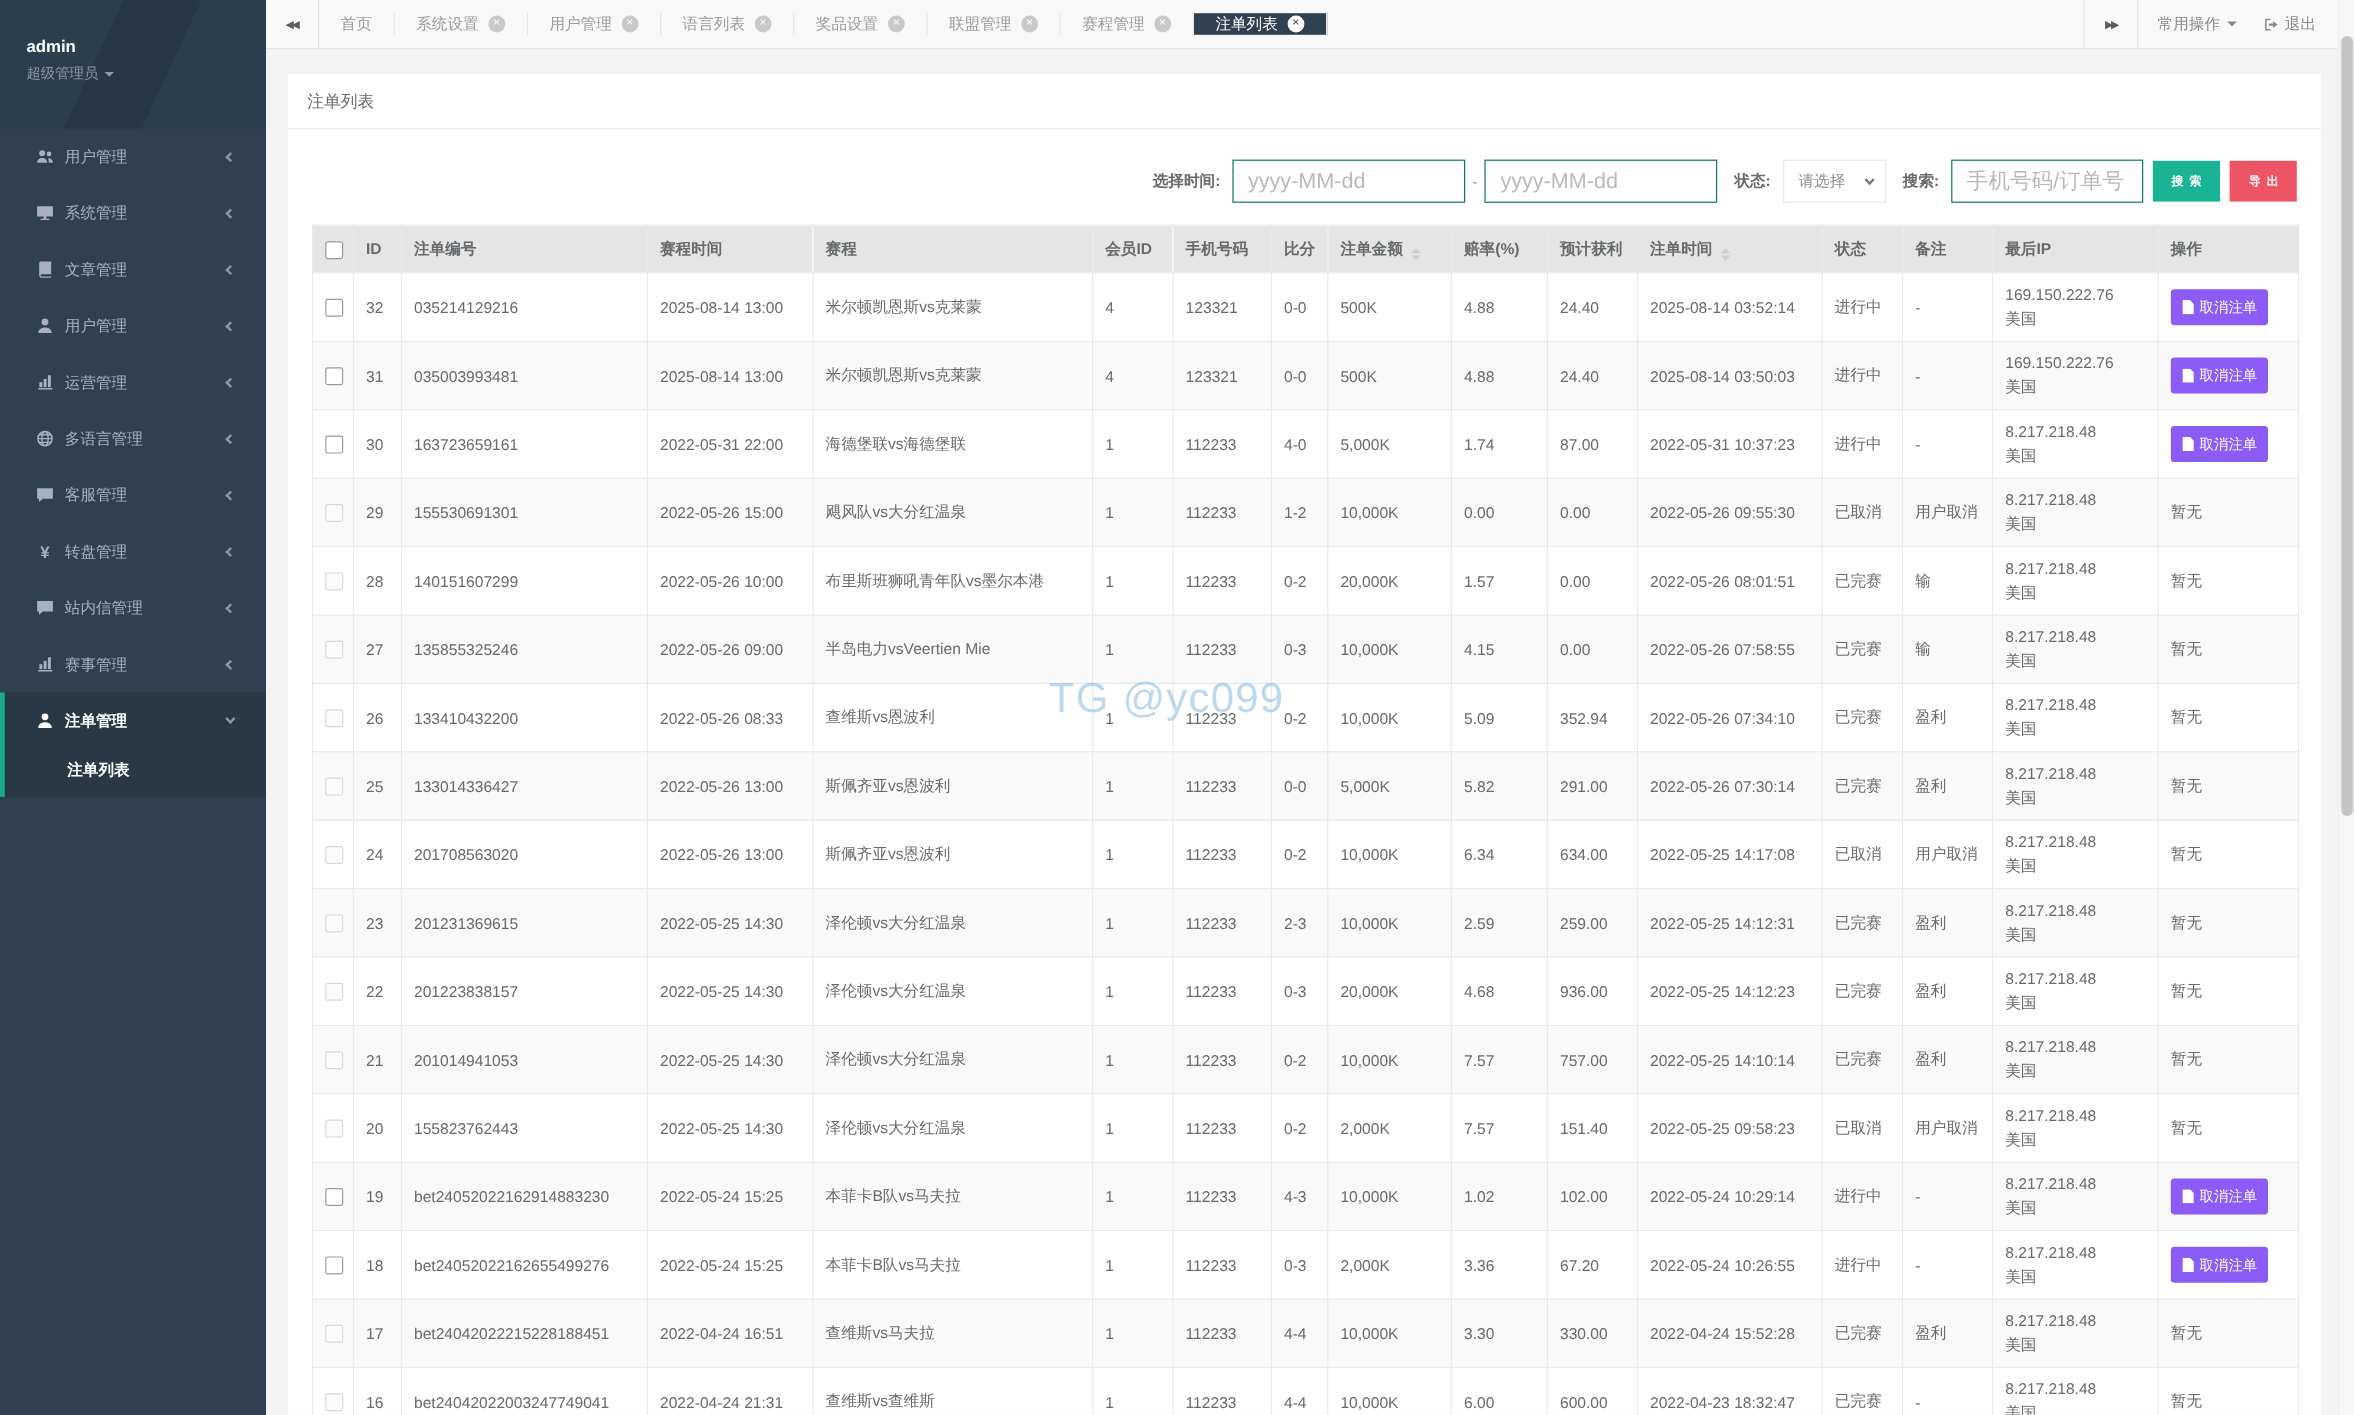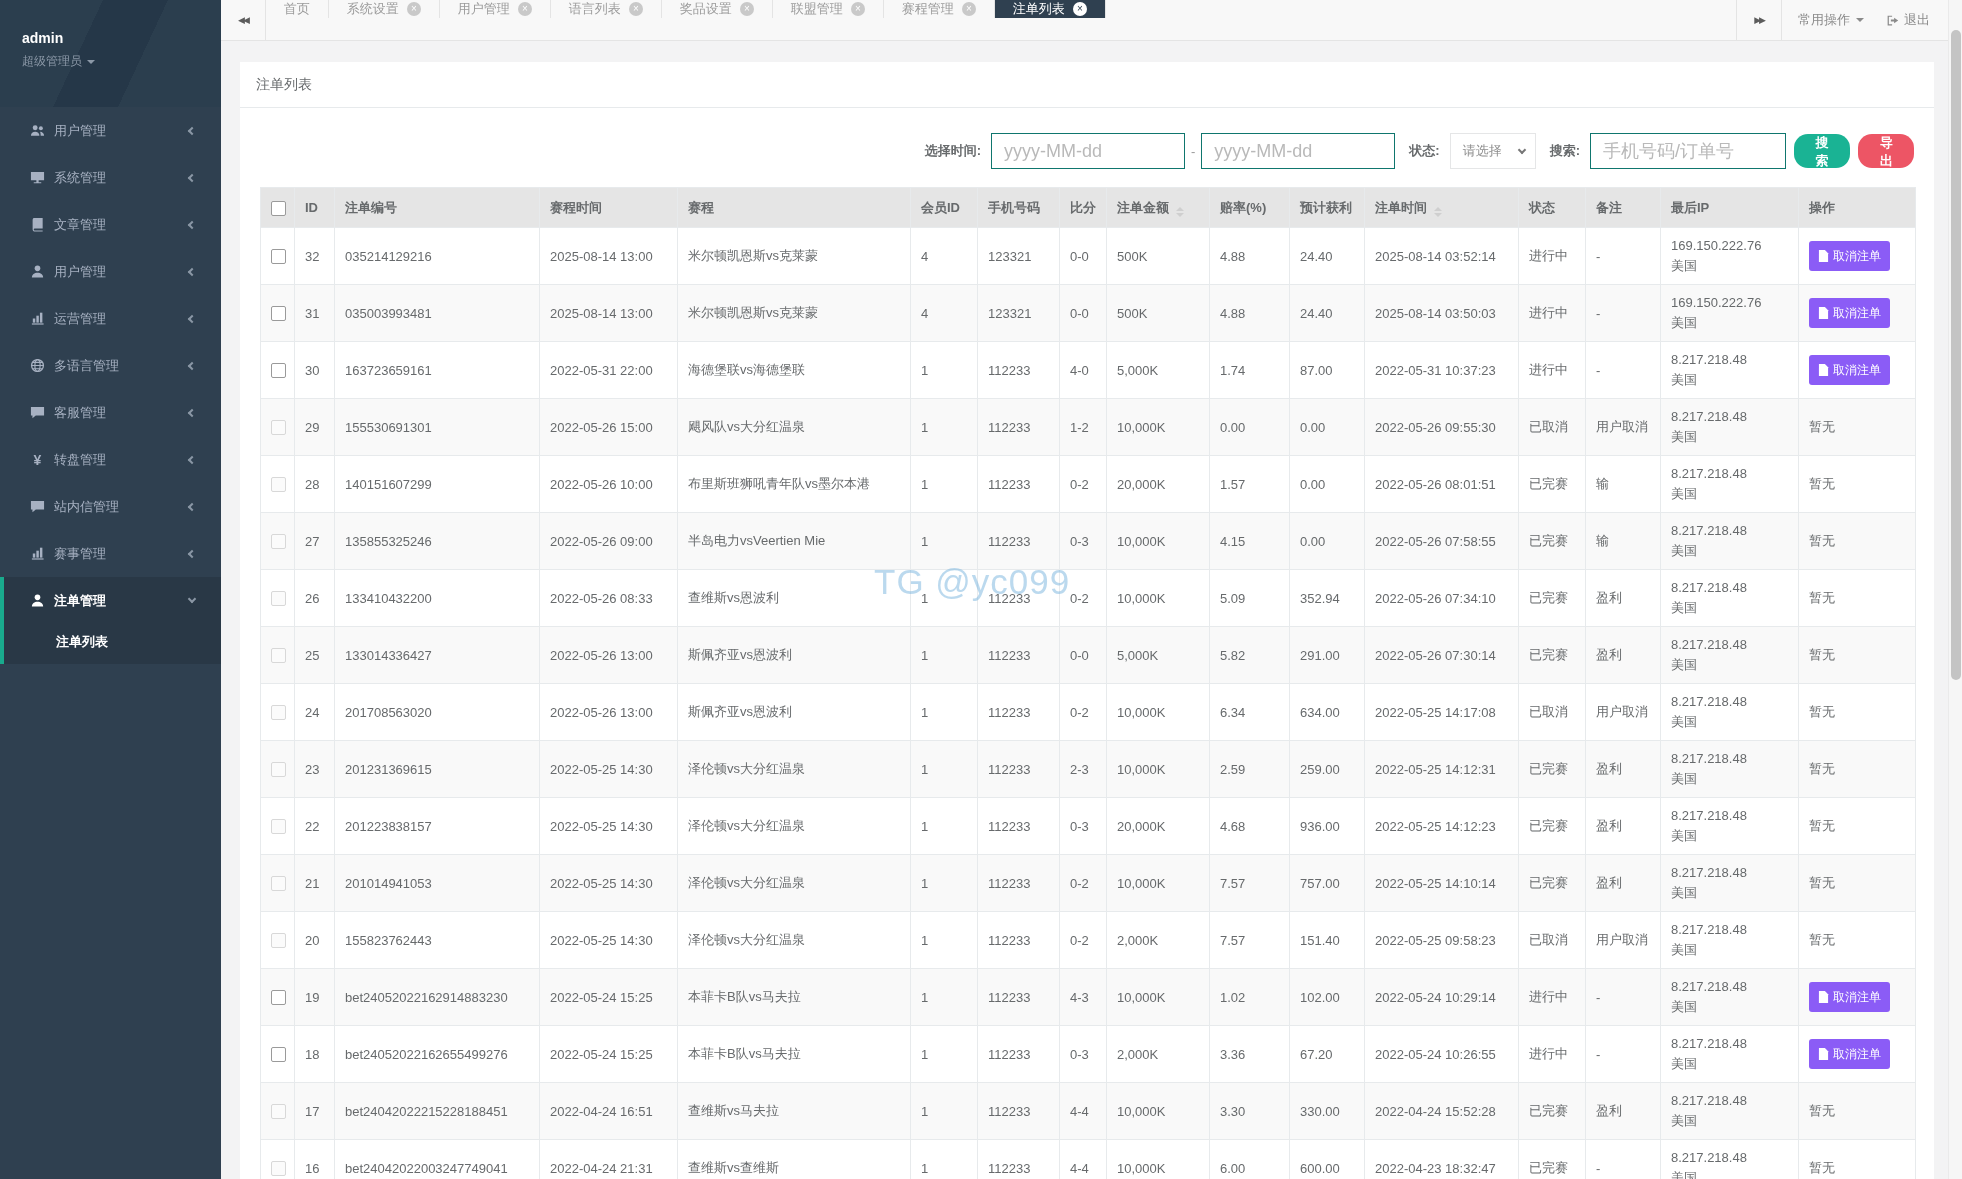--- a/index.html
+++ b/index.html
@@ -45,24 +45,24 @@
   .panel-header { height:46px; border-bottom:1px solid #e7eaec; display:flex; align-items:center; padding-left:16px; font-size:14px; color:#676a6c; }
   .panel-body { padding:25px 20px 20px 20px; }
 
   
   .filter-row { display:flex; justify-content:flex-end; align-items:center; margin-bottom:18px; }
   .flabel { font-weight:bold; color:#676a6c; margin:0 10px 0 14px; white-space:nowrap; }
   .fdash { margin:0 6px; color:#9a9a9a; }
   .finput { height:36px; border:1px solid #0f766e; background:#fff; color:#676a6c; font-size:18px; padding:0 12px; outline:none; font-family:inherit; }
   .finput::placeholder { color:#b9b9b9; }
   .f-date { width:194px; }
-  .f-search { width:196px; }
+  .f-search { width:160px; }
   .fselect { position:relative; width:86px; height:36px; border:1px solid #e5e6e7; background:#fff; display:flex; align-items:center; padding-left:12px; color:#8d8d8d; cursor:pointer; }
   .fselect .chev2 { position:absolute; right:10px; top:13px; width:6px; height:6px; border-left:2px solid #777; border-bottom:2px solid #777; transform:rotate(-45deg); }
-  .btn { height:34px; border:none; border-radius:14px; color:#ffffff; font-size:13px; font-weight:bold; cursor:pointer; font-family:inherit; letter-spacing:5px; padding:0 8px 0 13px; }
+  .btn { height:34px; border:none; border-radius:0; color:#ffffff; font-size:10px; font-weight:bold; cursor:pointer; font-family:inherit; letter-spacing:5px; padding:0 8px 0 13px; }
   .btn-search { background:#1ab394; width:56px; margin-left:8px; }
   .btn-export { background:#ed5565; width:56px; margin-left:8px;padding-left:14px; }
 
   
   table { border-collapse:collapse; table-layout:fixed; width:1654px; font-size:13px; }
   th,td { border:1px solid #e7eaec; padding:6px 10px; text-align:left; vertical-align:middle; color:#676a6c; overflow:hidden; }
   th { background:#e5e5e5; height:40px; font-weight:bold; }
   td { height:57px; }
   tr.even td { background:#f9f9f9; }
   .c-center { text-align:center; }
@@ -212,21 +212,21 @@
         <div class="submenu-item">注单列表</div>
       </div>
     </nav>
 </aside>
 
 <div class="main">
   <div class="tabbar">
     <div class="tab-scroll">
         <span>◀◀</span>
       </div>
-    <div style="display:flex;align-items:flex-start;">
+    <div style="display:flex;align-items:center;">
         <div class="tab">
           <span>首页</span>
         </div>
         <div class="tab">
           <span>系统设置</span>
           <span class="tab-close">×</span>
         </div>
         <div class="tab">
           <span>用户管理</span>
           <span class="tab-close">×</span>

